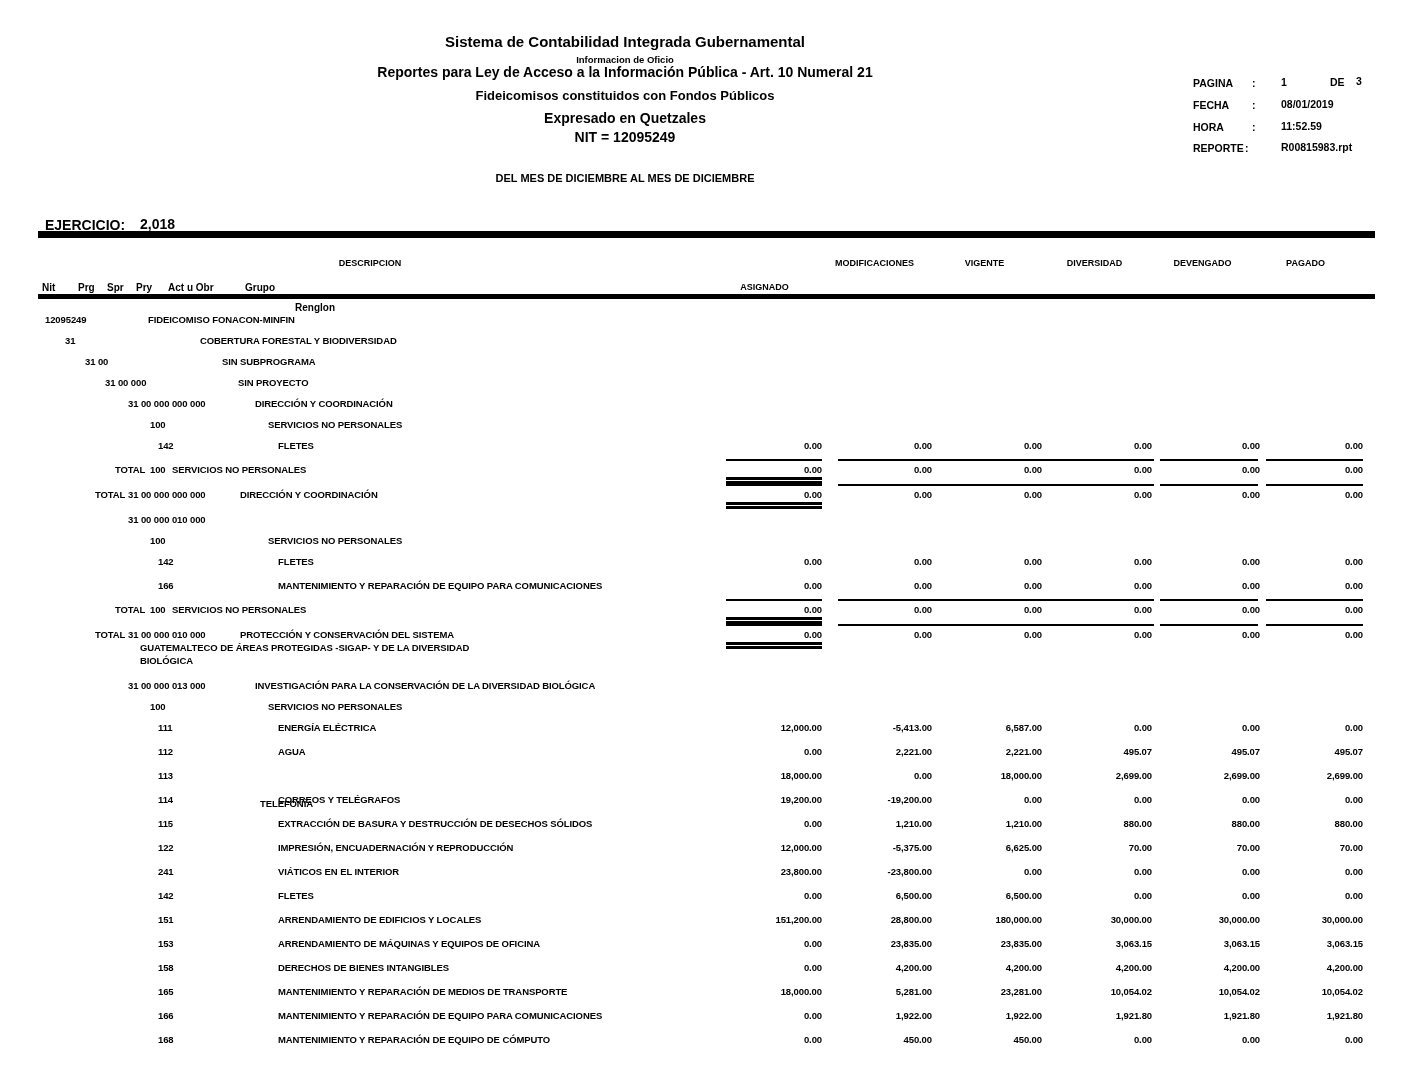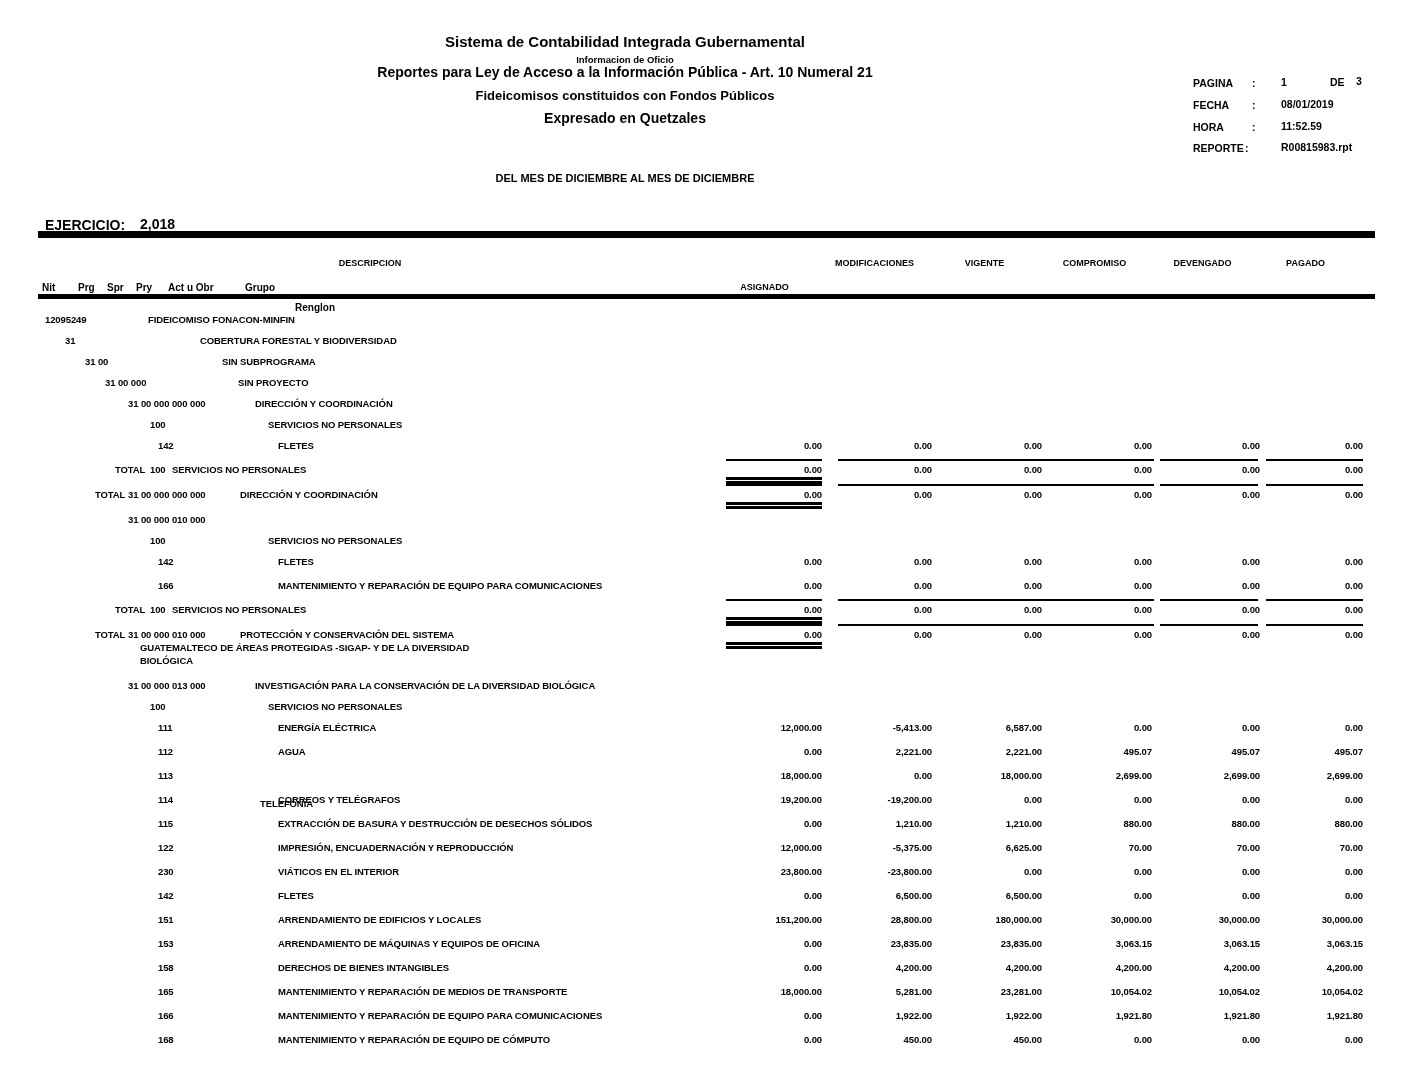--- a/index.html
+++ b/index.html
@@ -27,20 +27,21 @@
 </head>
 <body>
 
 <div class="page">
 
   <div class="center-col tsmall" style="top:54px;">Informacion de Oficio</div>
   <div class="center-col t1" style="top:33px;">Sistema de Contabilidad Integrada Gubernamental</div>
   <div class="center-col t2" style="top:64px;">Reportes para Ley de Acceso a la Información Pública - Art. 10 Numeral 21</div>
   <div class="center-col t3" style="top:88px;">Fideicomisos constituidos con Fondos Públicos</div>
   <div class="center-col t4" style="top:110px;">Expresado en Quetzales</div>
+  <div class="center-col t4" style="top:129px;">NIT = 12095249</div>
   <div class="center-col t5" style="top:172px;">DEL MES DE DICIEMBRE AL MES DE DICIEMBRE</div>
 
   <div class="meta-label" style="left:1193px;top:77px;">PAGINA</div>
   <div class="meta-label" style="left:1252px;top:77px;">:</div>
   <div class="meta-label" style="left:1281px;top:76px;">1</div>
   <div class="meta-label" style="left:1330px;top:76px;">DE</div>
   <div class="meta-label" style="left:1356px;top:75px;">3</div>
 
   <div class="meta-label" style="left:1193px;top:99px;">FECHA</div>
   <div class="meta-label" style="left:1252px;top:99px;">:</div>
@@ -58,21 +59,21 @@
   <div class="abs t4" style="left:140px;top:216px;">2,018</div>
 
   <div class="bar" style="left:38px;top:231px;width:1337px;height:7px;"></div>
   <div class="bar" style="left:38px;top:294px;width:1337px;height:5px;"></div>
 
   <div class="abs colhead" style="left:240px;top:258px;width:260px;text-align:center;">DESCRIPCION</div>
   <div id="value-headers">
       <div class="abs colhead" style="left: 707px; top: 258px; width: 115px; text-align: center; margin-top: 24px;">ASIGNADO</div>
       <div class="abs colhead" style="left: 817px; top: 258px; width: 115px; text-align: center;">MODIFICACIONES</div>
       <div class="abs colhead" style="left: 927px; top: 258px; width: 115px; text-align: center;">VIGENTE</div>
-      <div class="abs colhead" style="left: 1037px; top: 258px; width: 115px; text-align: center;">COMPROMISO</div>
+      <div class="abs colhead" style="left: 1037px; top: 258px; width: 115px; text-align: center;">DIVERSIDAD</div>
       <div class="abs colhead" style="left: 1145px; top: 258px; width: 115px; text-align: center;">DEVENGADO</div>
       <div class="abs colhead" style="left: 1248px; top: 258px; width: 115px; text-align: center;">PAGADO</div>
     </div>
   <div id="code-headers">
       <div class="abs codehead" style="left: 42px; top: 282px;">Nit</div>
       <div class="abs codehead" style="left: 78px; top: 282px;">Prg</div>
       <div class="abs codehead" style="left: 107px; top: 282px;">Spr</div>
       <div class="abs codehead" style="left: 136px; top: 282px;">Pry</div>
       <div class="abs codehead" style="left: 168px; top: 282px;">Act u Obr</div>
       <div class="abs codehead" style="left: 245px; top: 282px;">Grupo</div>
@@ -273,21 +274,21 @@
         <div class="abs row-txt" style="left: 158px;">122</div>
         <div class="abs row-txt" style="left: 278px;">IMPRESIÓN, ENCUADERNACIÓN Y REPRODUCCIÓN</div>
         <div class="val" style="left: 712px; top: 0px;">12,000.00</div>
         <div class="val" style="left: 822px; top: 0px;">-5,375.00</div>
         <div class="val" style="left: 932px; top: 0px;">6,625.00</div>
         <div class="val" style="left: 1042px; top: 0px;">70.00</div>
         <div class="val" style="left: 1150px; top: 0px;">70.00</div>
         <div class="val" style="left: 1253px; top: 0px;">70.00</div>
       </div>
       <div class="abs row-txt" style="top: 866px; left: 0px; width: 1408px; height: 24px;">
-        <div class="abs row-txt" style="left: 158px;">230</div>
+        <div class="abs row-txt" style="left: 158px;">241</div>
         <div class="abs row-txt" style="left: 278px;">VIÁTICOS EN EL INTERIOR</div>
         <div class="val" style="left: 712px; top: 0px;">23,800.00</div>
         <div class="val" style="left: 822px; top: 0px;">-23,800.00</div>
         <div class="val" style="left: 932px; top: 0px;">0.00</div>
         <div class="val" style="left: 1042px; top: 0px;">0.00</div>
         <div class="val" style="left: 1150px; top: 0px;">0.00</div>
         <div class="val" style="left: 1253px; top: 0px;">0.00</div>
       </div>
       <div class="abs row-txt" style="top: 890px; left: 0px; width: 1408px; height: 24px;">
         <div class="abs row-txt" style="left: 158px;">142</div>

